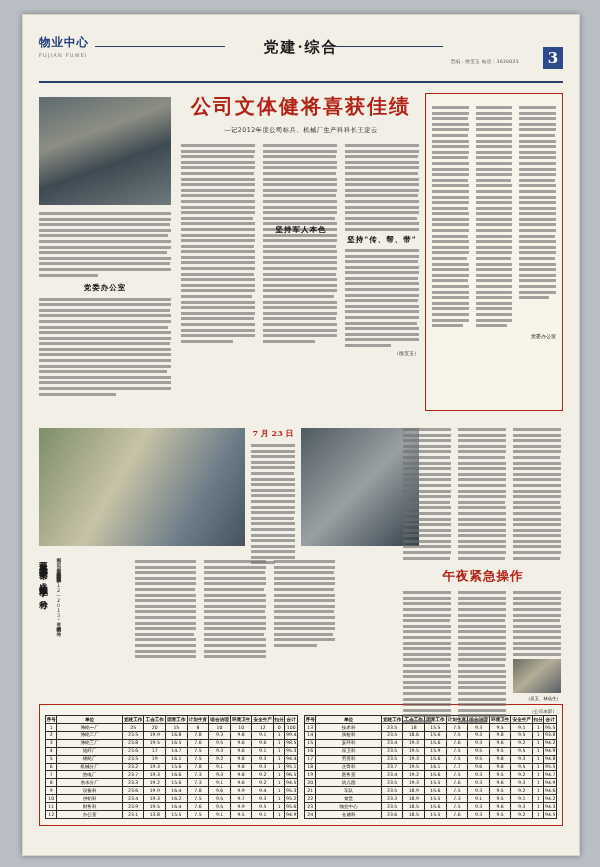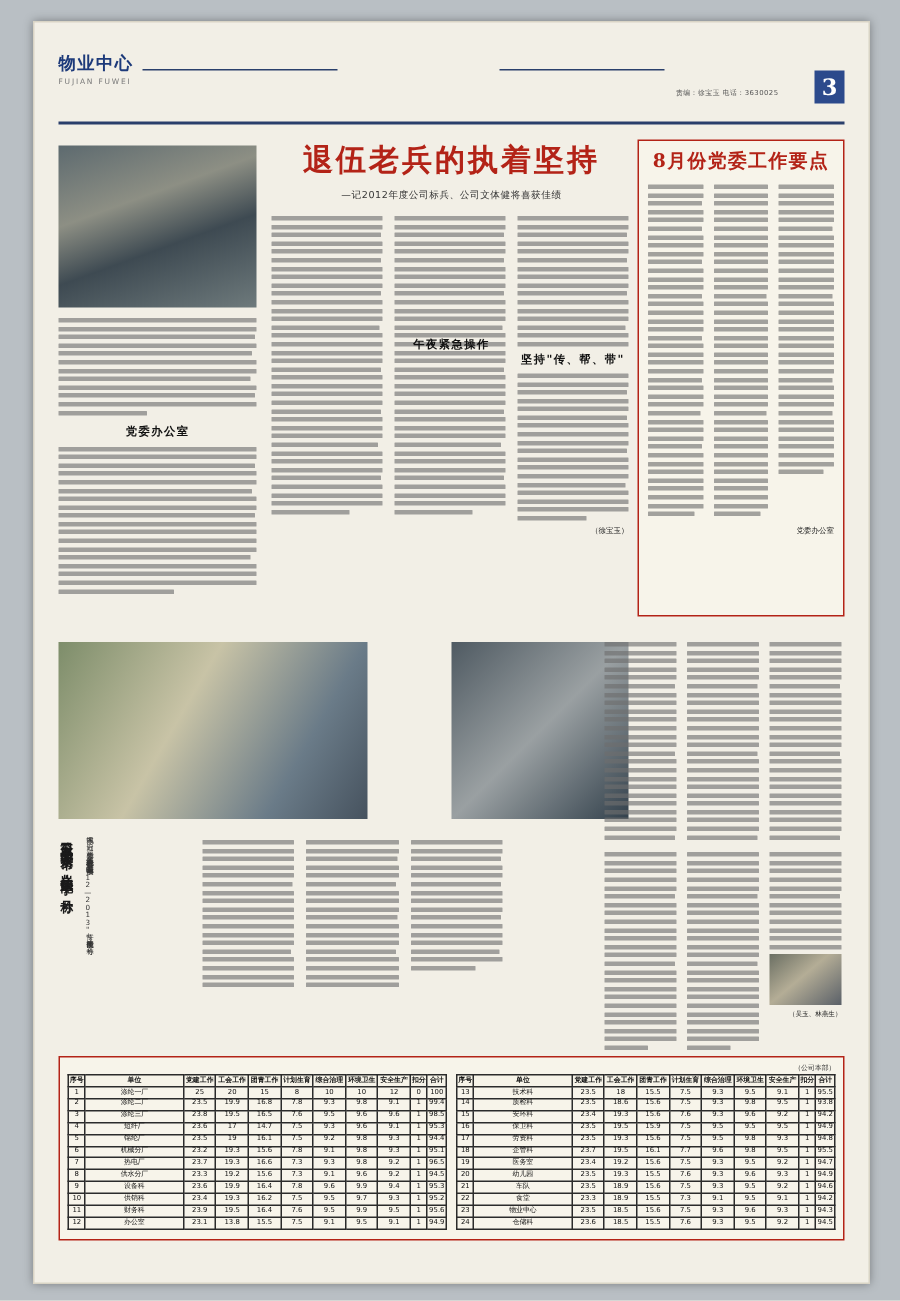--- a/index.html
+++ b/index.html
@@ -62,20 +62,23 @@
 <body>
 
 <div class="page">
 
   <div class="masthead">
     <div class="mast-logo">
       <div class="cn">物业中心</div>
       <div class="en">FUJIAN FUWEI</div>
     </div>
     <div class="rule l"></div>
+    <div class="mast-center">
+      <span class="title">党建·综合</span>
+    </div>
     <div class="rule r"></div>
     <div class="mast-meta">责编：徐宝玉   电话：3630025</div>
     <div class="pagenum">3</div>
   </div>
 
   <div class="content" style="height:335px;">
 
     <div style="position:absolute;left:0;top:8px;width:132px;">
       <div class="photo ph1" style="width:132px;height:108px;"></div>
       <div class="fake-lines" style="margin-top:7px;width:132px;">
@@ -109,22 +112,22 @@
         <i style="width:100%"></i>
           <i style="width:97%"></i>
           <i style="width:100%"></i>
           <i style="width:100%"></i>
         <i style="width:100%"></i>
           <i style="width:58%"></i>
       </div>
     </div>
 
     <div style="position:absolute;left:142px;top:4px;width:240px;">
-      <div class="lead-title">退伍老兵的执着坚持</div>
-      <div class="lead-sub">—记2012年度公司标兵、公司文体健将喜获佳绩</div>
+      <div class="lead-title">公司文体健将喜获佳绩</div>
+      <div class="lead-sub">—记2012年度公司标兵、机械厂生产科科长王定云</div>
 
       <div style="display:flex;gap:8px;margin-top:9px;">
         <div class="fake-lines" style="width:74px;">
           <i style="width:100%"></i>
             <i style="width:100%"></i>
             <i style="width:99%"></i>
             <i style="width:100%"></i>
           <i style="width:100%"></i>
             <i style="width:98%"></i>
             <i style="width:100%"></i>
@@ -233,25 +236,24 @@
               <i style="width:97%"></i>
               <i style="width:100%"></i>
               <i style="width:100%"></i>
             <i style="width:100%"></i>
               <i style="width:62%"></i>
           </div>
           <div class="sig">（徐宝玉）</div>
         </div>
       </div>
 
-      <div class="sect-title" style="position:absolute;left:83px;top:132px;width:74px;">午夜紧急操作</div>
+      <div class="sect-title" style="position:absolute;left:83px;top:132px;width:74px;">坚持军人本色</div>
     </div>
 
     <div class="redbox" style="position:absolute;right:0;top:4px;width:138px;height:318px;padding:5px 6px;box-sizing:border-box;background:#f7f4ea;">
-      <div class="box-title">8月份党委工作要点</div>
       <div style="display:flex;gap:7px;margin-top:7px;">
         <div class="fake-lines" style="width:40px;">
           <i style="width:100%"></i>
             <i style="width:100%"></i>
             <i style="width:99%"></i>
             <i style="width:100%"></i>
           <i style="width:100%"></i>
             <i style="width:98%"></i>
             <i style="width:100%"></i>
             <i style="width:100%"></i>
@@ -369,20 +371,47 @@
         </div>
       </div>
       <div class="sig">党委办公室</div>
     </div>
   </div>
 
   <div class="content" style="height:270px;margin-top:4px;">
 
     <div class="photo ph2" style="position:absolute;left:0;top:0;width:206px;height:118px;"></div>
 
+    <div style="position:absolute;left:212px;top:0;width:44px;height:118px;">
+      <div class="col-h" style="font-size:8px;color:#b32317;text-align:center;">7 月 23 日</div>
+      <div class="fake-lines" style="margin-top:5px;">
+        <i style="width:100%"></i>
+          <i style="width:100%"></i>
+          <i style="width:99%"></i>
+          <i style="width:100%"></i>
+        <i style="width:100%"></i>
+          <i style="width:98%"></i>
+          <i style="width:100%"></i>
+          <i style="width:100%"></i>
+        <i style="width:100%"></i>
+          <i style="width:99%"></i>
+          <i style="width:100%"></i>
+          <i style="width:100%"></i>
+        <i style="width:100%"></i>
+          <i style="width:97%"></i>
+          <i style="width:100%"></i>
+          <i style="width:100%"></i>
+        <i style="width:100%"></i>
+          <i style="width:100%"></i>
+          <i style="width:99%"></i>
+          <i style="width:100%"></i>
+        <i style="width:100%"></i>
+          <i style="width:55%"></i>
+      </div>
+    </div>
 
     <div class="photo ph3" style="position:absolute;left:262px;top:0;width:118px;height:118px;"></div>
 
     <div style="position:absolute;right:0;top:0;width:160px;">
       <div style="display:flex;gap:7px;">
         <div class="fake-lines" style="width:48px;">
           <i style="width:100%"></i>
             <i style="width:100%"></i>
             <i style="width:99%"></i>
             <i style="width:100%"></i>
@@ -453,20 +482,21 @@
           <i style="width:100%"></i>
             <i style="width:100%"></i>
             <i style="width:99%"></i>
             <i style="width:100%"></i>
           <i style="width:100%"></i>
             <i style="width:100%"></i>
             <i style="width:100%"></i>
             <i style="width:98%"></i>
         </div>
       </div>
+      <div class="box-title" style="margin-top:6px;">午夜紧急操作</div>
       <div style="display:flex;gap:7px;margin-top:6px;">
         <div class="fake-lines" style="width:48px;">
           <i style="width:100%"></i>
             <i style="width:100%"></i>
             <i style="width:99%"></i>
             <i style="width:100%"></i>
           <i style="width:100%"></i>
             <i style="width:98%"></i>
             <i style="width:100%"></i>
             <i style="width:100%"></i>

